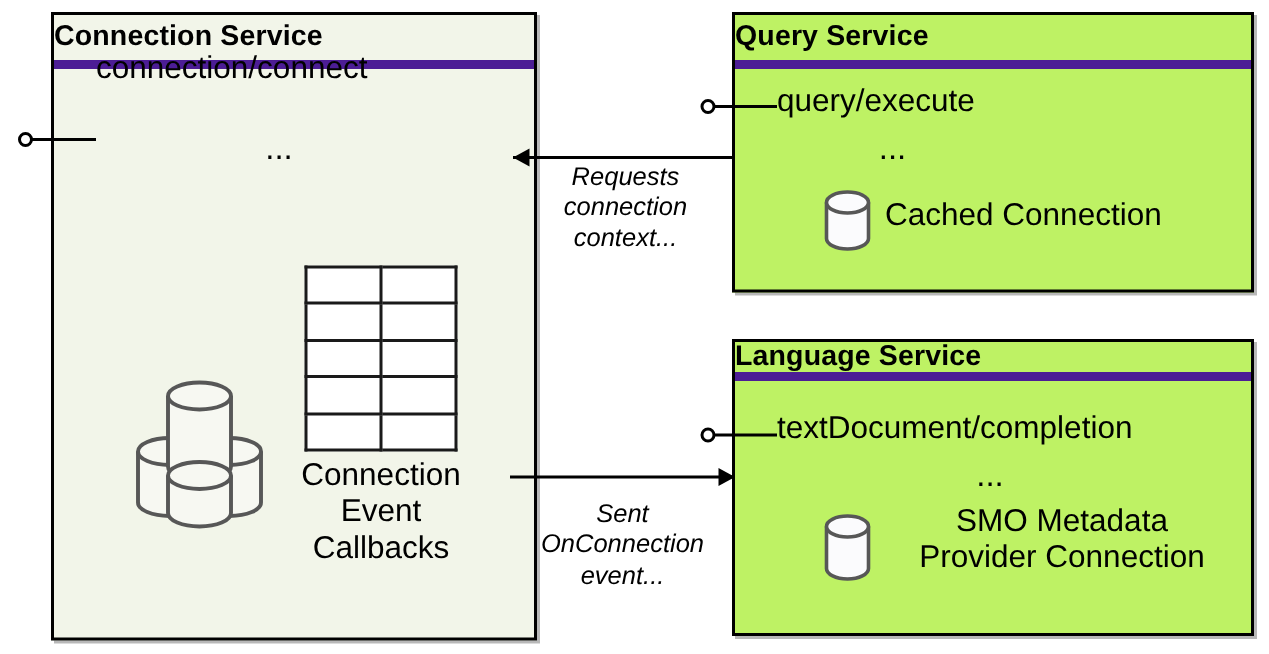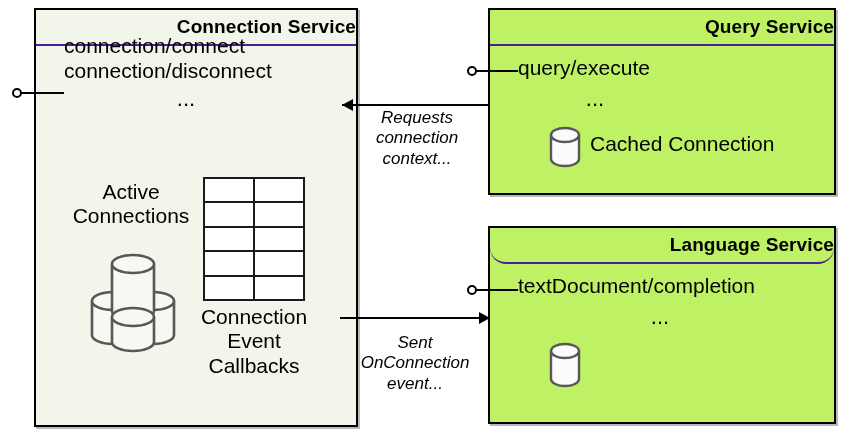--- a/index.html
+++ b/index.html
@@ -28,24 +28,24 @@
   }
   .box-green { background: #f2f5e9; }
   .box-grey  { background: #bef264; }
 
   .box-header {
     position: absolute;
     left: 0;
     top: 0;
     width: 100%;
     box-sizing: border-box;
-    border-bottom: 2px solid #4c1d95;
+    border-bottom: 6px solid #4c1d95;
     display: flex;
     align-items: center;
-    justify-content: flex-end;
+    justify-content: flex-start;
     font-weight: bold;
     color: #000000;
     letter-spacing: .1px;
   }
   .box-body {
     position: absolute;
     left: 0;
     width: 100%;
     box-sizing: border-box;
   }
@@ -143,28 +143,23 @@
 <div id="canvas">
 
   <div class="box box-green" style="left:34px; top:8px; width:324px; height:419px;">
     <div class="box-header" style="height:36px; font-size:19px;">
       <span>Connection Service</span>
     </div>
     <div class="box-body" style="top:36px; height:381px;"></div>
 
     <div class="op-list" style="left:28px; top:24px; font-size:21px;">
       <div>connection/connect</div>
-      <div>connection/disconnect</div>
     </div>
     <div class="ellipsis" style="left:0; top:78px; width:300px; font-size:22px;">...</div>
 
-    <div class="caption" style="left:10px; top:170px; width:170px; font-size:21px;">
-      <div>Active</div>
-      <div>Connections</div>
-    </div>
 
     <svg class="cyl-svg" style="left:20px; top:234px;" width="136" height="110" viewBox="0 0 136 110">
       <g fill="#f7f8f2" stroke="#575757" stroke-width="2.6">
 
         <path d="M36 57 v34 a21 9 0 0 0 42 0 v-34" fill="#f7f8f2"></path>
         <ellipse cx="57" cy="57" rx="21" ry="9"></ellipse>
 
         <path d="M76 57 v34 a21 9 0 0 0 42 0 v-34" fill="#f7f8f2"></path>
         <ellipse cx="97" cy="57" rx="21" ry="9"></ellipse>
 
@@ -233,37 +228,41 @@
 
     <div class="caption" style="left:100px; top:122px; width:220px; font-size:21px; text-align:left;">Cached Connection</div>
   </div>
 
   <div class="lollipop" style="left:467px; top:61px; width:51px; height:20px;">
     <div class="stem" style="left:9px; width:42px;"></div>
     <div class="ball"></div>
   </div>
 
   <div class="box box-grey" style="left:488px; top:226px; width:348px; height:198px;">
-    <div class="box-header" style="height:36px; font-size:19px;border-radius:16px;">
+    <div class="box-header" style="height:26px; font-size:19px;">
       <span>Language Service</span>
     </div>
     <div class="box-body" style="top:36px; height:160px;"></div>
 
     <div class="op-list" style="left:28px; top:46px; font-size:21px;">
       <div>textDocument/completion</div>
     </div>
     <div class="ellipsis" style="left:0; top:78px; width:340px; font-size:22px;">...</div>
 
     <svg class="cyl-svg" style="left:57px; top:112px;" width="36" height="50" viewBox="0 0 36 50">
       <g fill="#fbfbfd" stroke="#575757" stroke-width="2.4">
         <path d="M4 11 v28 a14 7 0 0 0 28 0 v-28"></path>
         <ellipse cx="18" cy="11" rx="14" ry="7"></ellipse>
       </g>
     </svg>
 
+    <div class="caption" style="left:98px; top:108px; width:240px; font-size:21px;">
+      <div>SMO Metadata</div>
+      <div>Provider Connection</div>
+    </div>
   </div>
 
   <div class="lollipop" style="left:467px; top:280px; width:51px; height:20px;">
     <div class="stem" style="left:9px; width:42px;"></div>
     <div class="ball"></div>
   </div>
 
   <div class="arrow left" style="left:342px; top:98px; width:148px; height:14px;">
     <div class="shaft"></div>
     <div class="head"></div>

